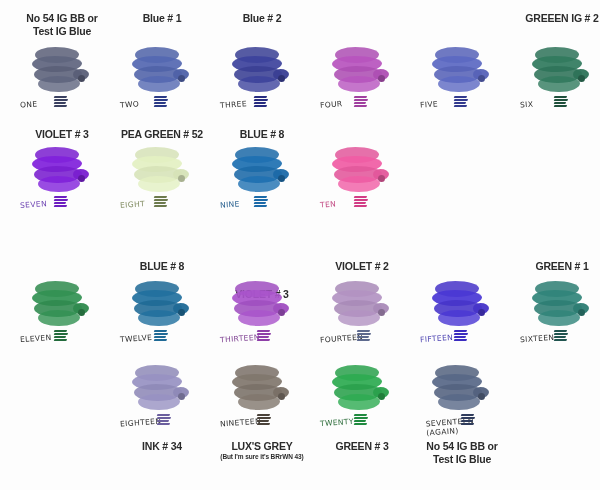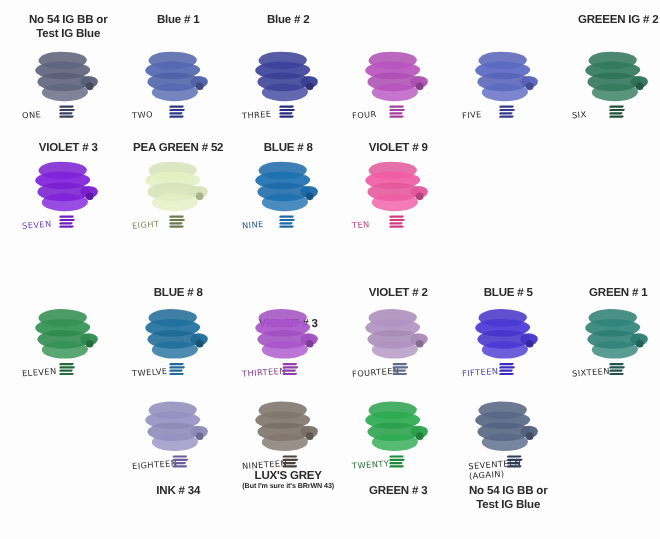--- a/index.html
+++ b/index.html
@@ -218,23 +218,20 @@
         <span class="dot" style="background: rgb(22, 83, 131);"></span>
       </div>
     </div>
     <div class="hand" style="left: 220px; top: 200px; color: rgb(32, 90, 138);">NINE</div>
     <div class="scrib" style="left: 254px; top: 196px;">
       <span style="background: rgb(28, 106, 168);"></span>
       <span style="background: rgb(28, 106, 168);"></span>
       <span style="background: rgb(28, 106, 168);"></span>
       <span style="background: rgb(28, 106, 168);"></span>
     </div>
-    <div class="cell" style="left: 312px; top: 128px;">
-      <div class="hdr">VIOLET # 9</div>
-    </div>
     <div class="cell" style="left: 312px; top: 142px;">
       <div class="swatch">
         <i class="b1" style="background: rgb(227, 88, 156);"></i>
         <i class="b2" style="background: rgb(241, 93, 165);"></i>
         <i class="b3" style="background: rgb(227, 88, 156);"></i>
         <i class="b4" style="background: rgb(241, 93, 165);"></i>
         <i class="b5" style="background: rgb(227, 88, 156);"></i>
         <span class="dot" style="background: rgb(177, 69, 122);"></span>
       </div>
     </div>
@@ -315,23 +312,20 @@
         <span class="dot" style="background: rgb(132, 108, 144);"></span>
       </div>
     </div>
     <div class="hand" style="left: 320px; top: 334px; color: rgb(42, 42, 42);">FOURTEEN</div>
     <div class="scrib" style="left: 356.8px; top: 330px;">
       <span style="background: rgb(94, 106, 142);"></span>
       <span style="background: rgb(94, 106, 142);"></span>
       <span style="background: rgb(94, 106, 142);"></span>
       <span style="background: rgb(94, 106, 142);"></span>
     </div>
-    <div class="cell" style="left: 412px; top: 260px;">
-      <div class="hdr">BLUE # 5</div>
-    </div>
     <div class="cell" style="left: 412px; top: 276px;">
       <div class="swatch">
         <i class="b1" style="background: rgb(70, 52, 201);"></i>
         <i class="b2" style="background: rgb(74, 55, 213);"></i>
         <i class="b3" style="background: rgb(70, 52, 201);"></i>
         <i class="b4" style="background: rgb(74, 55, 213);"></i>
         <i class="b5" style="background: rgb(70, 52, 201);"></i>
         <span class="dot" style="background: rgb(55, 41, 157);"></span>
       </div>
     </div>
@@ -375,21 +369,21 @@
         <span class="dot" style="background: rgb(112, 108, 144);"></span>
       </div>
     </div>
     <div class="hand" style="left: 120px; top: 418px; color: rgb(42, 42, 42);">EIGHTEEN</div>
     <div class="scrib" style="left: 156.8px; top: 414px;">
       <span style="background: rgb(107, 95, 158);"></span>
       <span style="background: rgb(107, 95, 158);"></span>
       <span style="background: rgb(107, 95, 158);"></span>
       <span style="background: rgb(107, 95, 158);"></span>
     </div>
-    <div class="cell" style="left: 212px; top: 426px;">
+    <div class="cell" style="left: 212px; top: 440px;">
       <div class="hdr">LUX'S GREY</div>
       <div class="hdr sub">(But I'm sure it's BRrWN 43)</div>
     </div>
     <div class="cell" style="left: 212px; top: 360px;">
       <div class="swatch">
         <i class="b1" style="background: rgb(122, 112, 103);"></i>
         <i class="b2" style="background: rgb(129, 119, 109);"></i>
         <i class="b3" style="background: rgb(122, 112, 103);"></i>
         <i class="b4" style="background: rgb(129, 119, 109);"></i>
         <i class="b5" style="background: rgb(122, 112, 103);"></i>

